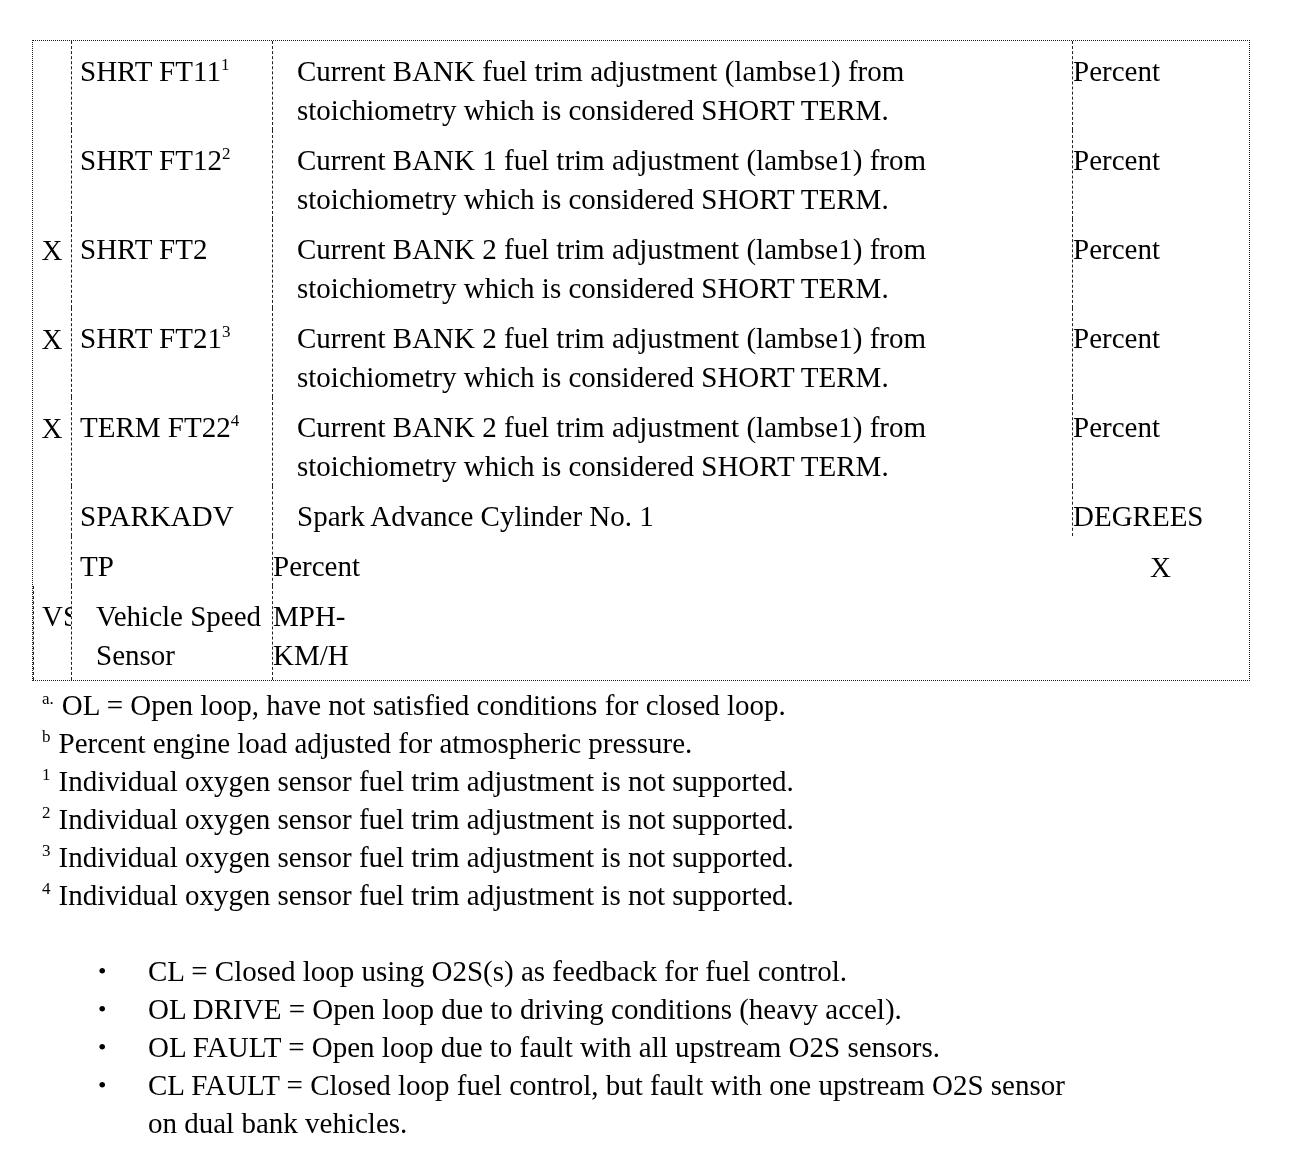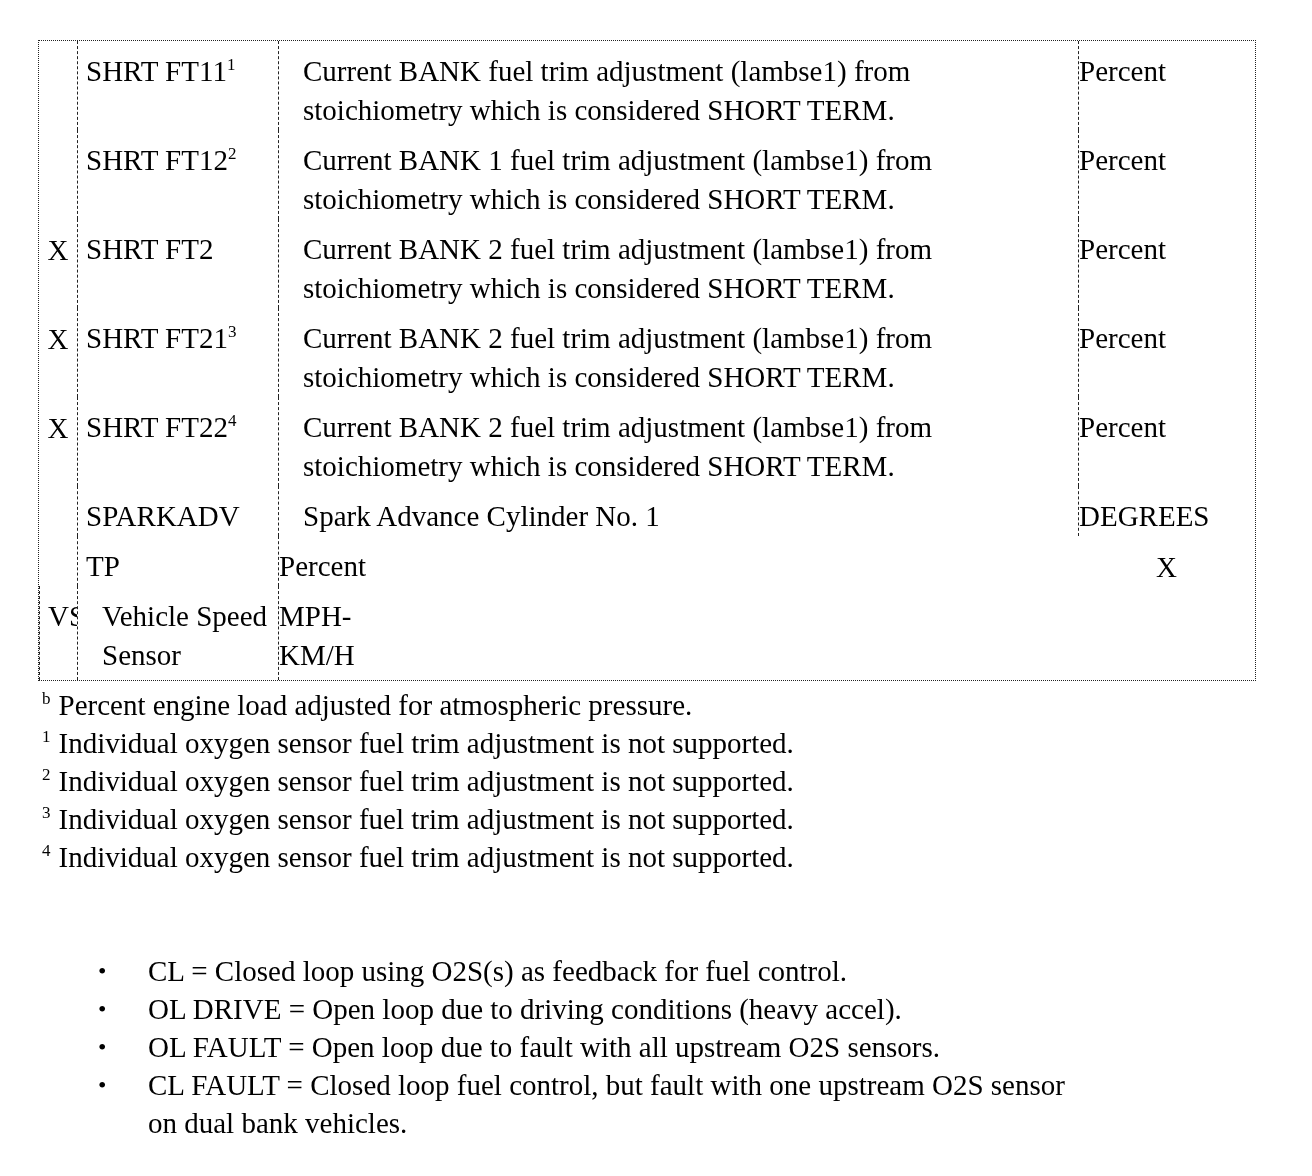--- a/index.html
+++ b/index.html
@@ -14,21 +14,21 @@
     background: #ffffff;
     color: #000000;
     font-family: "Liberation Serif", "DejaVu Serif", serif;
     font-size: 29px;
     overflow: hidden;
   }
 
   
   .doc-table {
     position: absolute;
-    left: 38px;
+    left: 32px;
     top: 40px;
     width: 1216px;
     border: 1px dotted #222;
     display: grid;
     grid-template-columns: 38px 201px 800px 177px;
     grid-template-rows: 89px 89px 89px 89px 89px 50px 50px 94px;
   }
   .cell {
     padding-top: 11px;
     box-sizing: border-box;
@@ -123,21 +123,21 @@
 stoichiometry which is considered SHORT TERM.</div>
     <div class="cell unit">Percent</div>
 
     <div class="cell flag">X</div>
     <div class="cell name"><span>SHRT FT21</span><sup class="param-sup">3</sup></div>
     <div class="cell desc">Current BANK 2 fuel trim adjustment (lambse1) from
 stoichiometry which is considered SHORT TERM.</div>
     <div class="cell unit">Percent</div>
 
     <div class="cell flag">X</div>
-    <div class="cell name"><span>SHRT FT22</span><sup class="param-sup">4</sup></div>
+    <div class="cell name"><span>TERM FT22</span><sup class="param-sup">4</sup></div>
     <div class="cell desc">Current BANK 2 fuel trim adjustment (lambse1) from
 stoichiometry which is considered SHORT TERM.</div>
     <div class="cell unit">Percent</div>
 
     <div class="cell flag"></div>
     <div class="cell name"><span>SPARKADV</span><sup class="param-sup"></sup></div>
     <div class="cell desc">Spark Advance Cylinder No. 1</div>
     <div class="cell unit">DEGREES</div>
 
     <div class="cell flag"></div>
@@ -146,20 +146,21 @@
 
     <div class="cell flag">X</div>
     <div class="cell name"><span>VSS</span><sup class="param-sup"></sup></div>
     <div class="cell desc">Vehicle Speed Sensor</div>
     <div class="cell unit">MPH-
 KM/H</div>
 
   </div>
 
   <div class="footnotes">
+    <div class="footnote"><sup class="fn-marker">a.</sup><span>OL = Open loop, have not satisfied conditions for closed loop.</span></div>
     <div class="footnote"><sup class="fn-marker">b</sup><span>Percent engine load adjusted for atmospheric pressure.</span></div>
     <div class="footnote"><sup class="fn-marker">1</sup><span>Individual oxygen sensor fuel trim adjustment is not supported.</span></div>
     <div class="footnote"><sup class="fn-marker">2</sup><span>Individual oxygen sensor fuel trim adjustment is not supported.</span></div>
     <div class="footnote"><sup class="fn-marker">3</sup><span>Individual oxygen sensor fuel trim adjustment is not supported.</span></div>
     <div class="footnote"><sup class="fn-marker">4</sup><span>Individual oxygen sensor fuel trim adjustment is not supported.</span></div>
   </div>
 
   <div class="bullets">
     <div class="bullet-item">
         <span class="bullet-dot">•</span>

